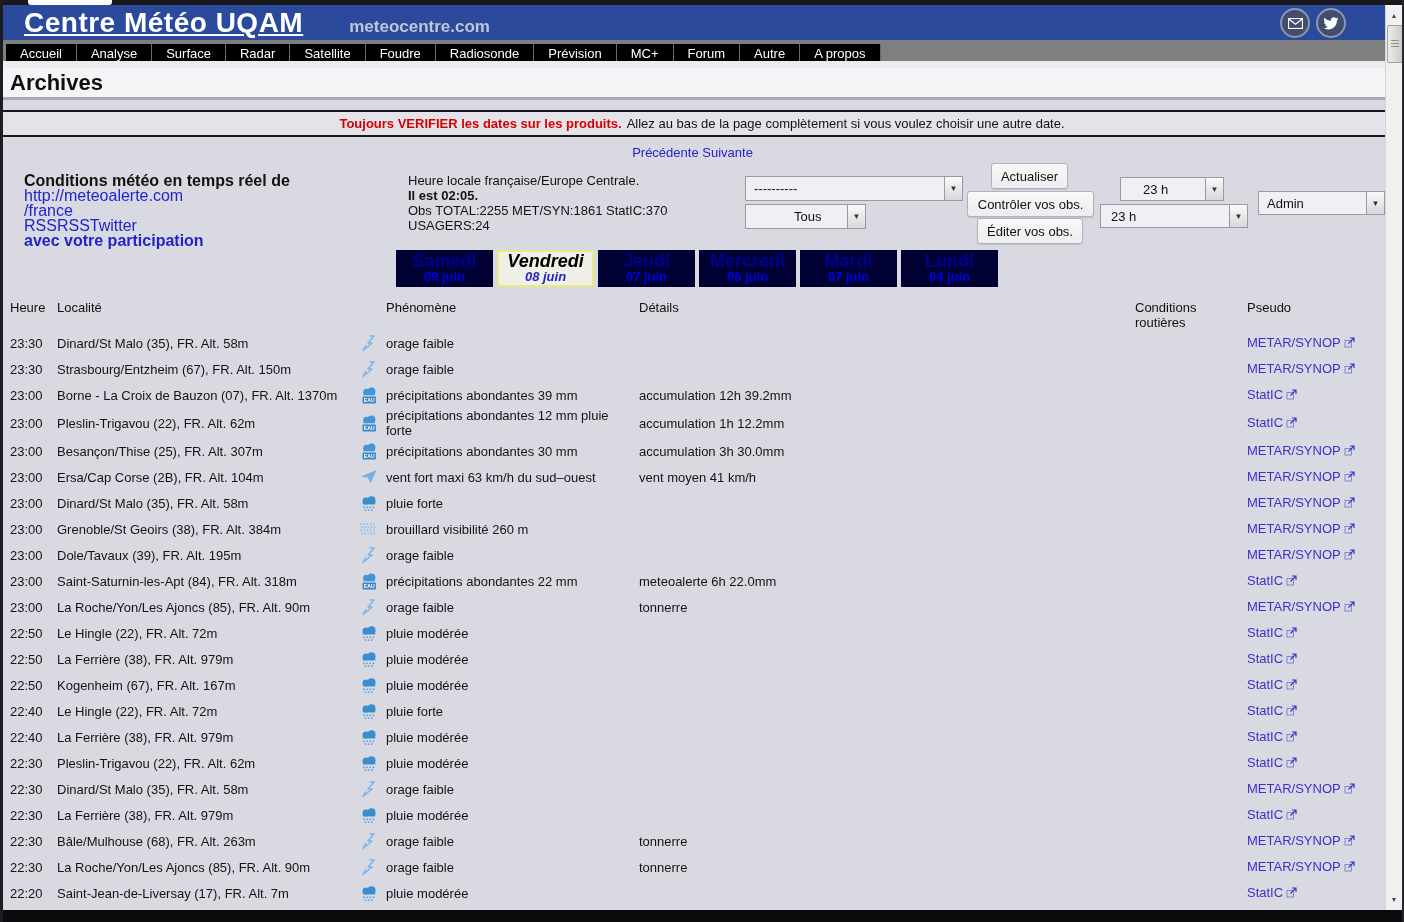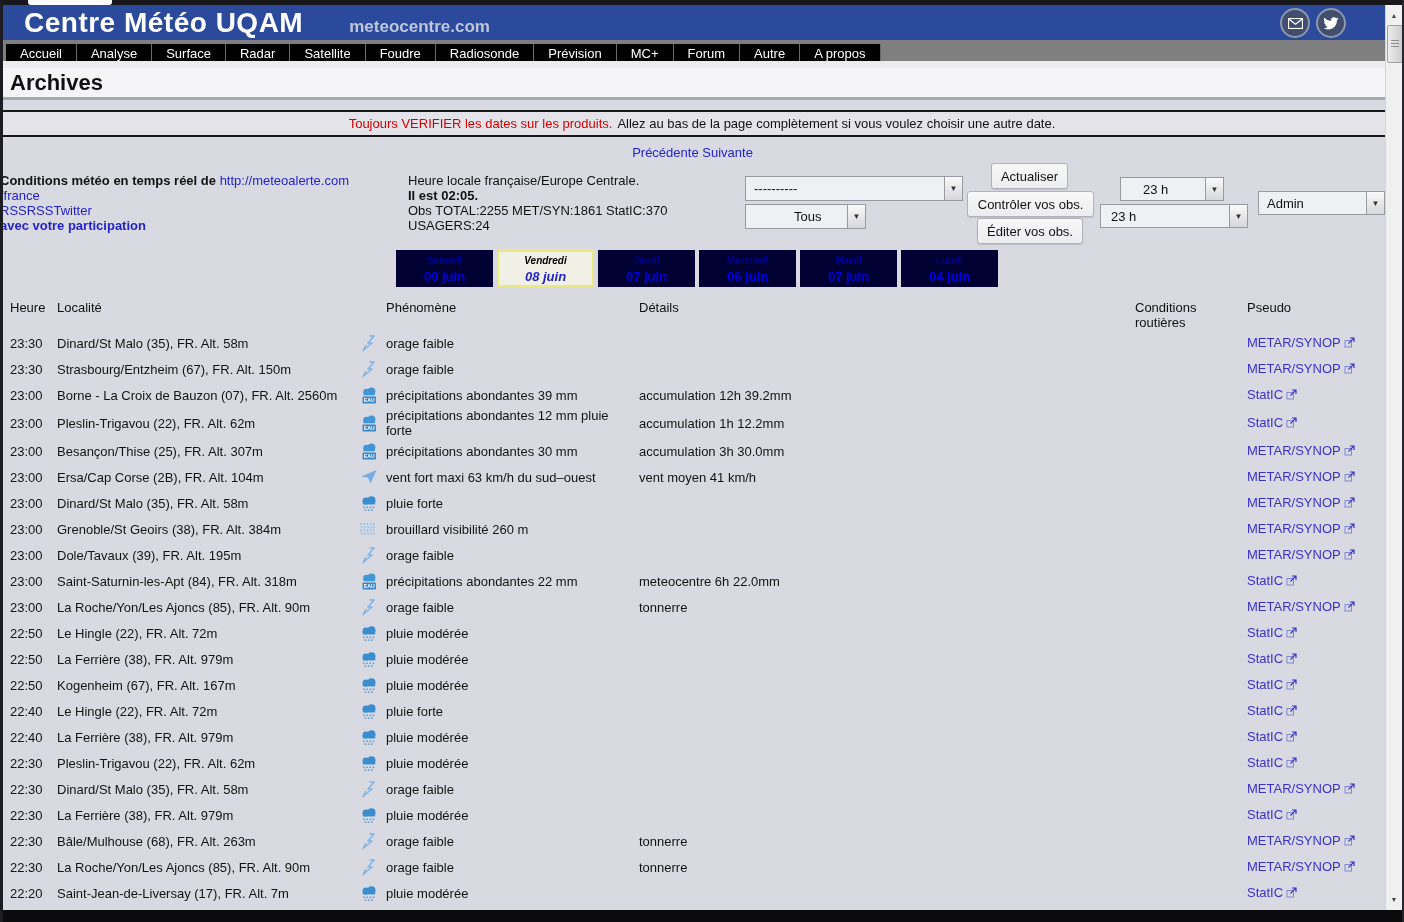--- a/index.html
+++ b/index.html
@@ -15,48 +15,48 @@
 
   
   #top-strip{left:0;top:0;width:100%;height:5px;background:#17171c;z-index:40;}
   #top-frag{left:28px;top:0;width:84px;height:5px;background:#fdfdfd;border-radius:0 0 3px 3px;z-index:41;}
   #left-border{left:0;top:0;width:3px;height:100%;background:#1c1c22;z-index:60;}
   #right-border{right:0;top:0;width:2px;height:100%;background:#26262c;z-index:60;}
   #bottom-strip{left:0;bottom:0;width:100%;height:12px;background:#0b0b0d;z-index:55;}
 
   
   #banner{left:0;top:5px;width:100%;height:35px;background:#2b4a9c;display:flex;align-items:center;}
-  #banner-title{margin-left:24px;color:#ffffff;font-size:28px;font-weight:bold;letter-spacing:.5px;line-height:1;}
+  #banner-title{margin-left:24px;color:#ffffff;font-size:28px;font-weight:bold;letter-spacing:.5px;line-height:1;text-decoration:underline;}
   #banner-domain{margin-left:46px;margin-top:8px;color:#bfc8da;font-size:17px;font-weight:bold;}
   #banner-icons{position:absolute;right:58px;top:3px;display:flex;gap:6px;}
   .circle-icon{width:26px;height:26px;border-radius:50%;background:#414e6e;border:2px solid #8d97ad;
     display:flex;align-items:center;justify-content:center;cursor:pointer;}
 
   
   #navbar{left:0;top:40px;width:100%;height:21px;background:#7f7f7f;display:flex;padding-left:6px;box-sizing:border-box;}
   .nav-tab{background:#000000;color:#ffffff;font-size:13px;padding:0 14px;height:18px;display:flex;align-items:center;
     border-right:1px solid #6a6a6a;cursor:pointer;}
 
   
   #gap1{left:0;top:61px;width:100%;height:7px;background:#ececf0;}
   #archives-band{left:0;top:68px;width:100%;height:32px;background:#f5f5f7;border-bottom:3px solid #a9a9b4;
     display:flex;align-items:center;box-sizing:border-box;}
   #archives-title{margin-left:10px;font-size:22px;font-weight:bold;color:#101010;}
 
   
   #warning-band{left:0;top:110px;width:100%;height:27px;background:#e3e3e9;border-top:2px solid #18181c;border-bottom:2px solid #18181c;
     display:flex;align-items:center;justify-content:center;font-size:13px;box-sizing:border-box;}
-  #warning-red{color:#d40000;font-weight:normal;text-align:center;}
+  #warning-red{color:#d40000;font-weight:bold;text-align:center;}
   #warning-rest{color:#121212;margin-left:5px;}
 
   
   #pager{left:0;top:145px;width:1385px;text-align:center;font-size:13px;}
 
   
-  #info-left{left:0;top:173px;width:392px;font-size:13px;line-height:15px;color:#121212;}
+  #info-left{left:24px;top:173px;width:392px;font-size:16px;line-height:15px;color:#121212;}
   #info-left b{color:#121212;}
   #participation{color:#2323cb;font-weight:bold;}
   #info-mid{left:408px;top:173px;width:335px;font-size:13px;line-height:15px;color:#121212;}
   #info-time{font-weight:bold;}
 
   
   .w-select{display:flex;background:#eef0f4;border:1px solid #9a9aa2;box-sizing:border-box;align-items:stretch;cursor:pointer;}
   .w-select .val{flex:1;font-size:13px;color:#111;display:flex;align-items:center;padding-left:8px;}
   .w-select .arrow-btn{width:17px;border-left:1px solid #9a9aa2;background:linear-gradient(#fafafa,#d7d7dc);
     display:flex;align-items:center;justify-content:center;font-size:8px;color:#333;}
@@ -71,21 +71,21 @@
   #select-hour1{left:1120px;top:177px;width:104px;height:24px;}
   #select-hour1 .val{padding-left:22px;}
   #select-hour2{left:1100px;top:204px;width:148px;height:24px;}
   #select-hour2 .val{padding-left:10px;}
   #select-admin{left:1258px;top:191px;width:127px;height:24px;}
 
   
   #date-tabs{left:396px;top:250px;display:flex;gap:4px;}
   .date-tab{width:97px;height:37px;background:#000033;display:flex;flex-direction:column;align-items:center;justify-content:center;
     cursor:pointer;box-sizing:border-box;}
-  .date-tab .day{color:#000090;font-weight:bold;font-size:10px;line-height:16px;}
+  .date-tab .day{color:#000090;font-weight:bold;font-size:18px;line-height:16px;}
   .date-tab .date{color:#0000e6;font-weight:bold;font-size:13px;line-height:16px;}
   .date-tab.selected{background:#f0f0e6;border:2px solid #eaea80;font-style:italic;}
   .date-tab.selected .day{color:#000000;}
   .date-tab.selected .date{color:#2222cc;}
 
   
   #obs-table{left:0;top:296px;width:1385px;}
   .thead,.trow{display:grid;grid-template-columns:47px 303px 26px 253px 496px 112px 138px;
     padding-left:10px;align-items:center;box-sizing:border-box;}
   .thead{min-height:32px;font-size:13px;color:#111;align-items:start;padding-top:4px;}
@@ -274,21 +274,21 @@
      <div class="c phen">orage faible</div>
      <div class="c det"></div>
      <div class="c cond"></div>
      <div class="c pseudo"><a class="plnk">METAR/SYNOP</a><span class="ext-icon"><svg width="11" height="11" viewBox="0 0 11 11">
               <rect x="1" y="3.5" width="6.5" height="6.5" fill="none" stroke="#7c89d8"></rect>
               <path d="M4.5 6.5 L9.8 1.2 M6 1 H10 V5" fill="none" stroke="#3b31c9" stroke-width="1.2"></path>
             </svg></span></div>
       </div>
       <div class="trow">
         <div class="c heure">23:00</div>
-     <div class="c loc">Borne - La Croix de Bauzon (07), FR. Alt. 2560m</div>
+     <div class="c loc">Borne - La Croix de Bauzon (07), FR. Alt. 1370m</div>
      <div class="c picon">
           <svg width="19" height="17" viewBox="0 0 19 17">
             <g fill="#4295d6">
               <circle cx="6.5" cy="5" r="3.2"></circle>
               <circle cx="11.5" cy="4.3" r="3.9"></circle>
               <rect x="3.4" y="4.8" width="11.6" height="3.4"></rect>
             </g>
             <rect x="2.5" y="9.5" width="13.5" height="7" rx="1" fill="#3a87c8"></rect>
             <text x="9.2" y="15" font-size="5.2" fill="#ffffff" text-anchor="middle" font-family="Liberation Sans, sans-serif" font-weight="bold">EAU</text>
           </svg>
@@ -435,21 +435,21 @@
             <g fill="#4295d6">
               <circle cx="6.5" cy="5" r="3.2"></circle>
               <circle cx="11.5" cy="4.3" r="3.9"></circle>
               <rect x="3.4" y="4.8" width="11.6" height="3.4"></rect>
             </g>
             <rect x="2.5" y="9.5" width="13.5" height="7" rx="1" fill="#3a87c8"></rect>
             <text x="9.2" y="15" font-size="5.2" fill="#ffffff" text-anchor="middle" font-family="Liberation Sans, sans-serif" font-weight="bold">EAU</text>
           </svg>
         </div>
      <div class="c phen">précipitations abondantes 22 mm</div>
-     <div class="c det">meteocentre 6h 22.0mm</div>
+     <div class="c det">meteoalerte 6h 22.0mm</div>
      <div class="c cond"></div>
      <div class="c pseudo"><a class="plnk">StatIC</a><span class="ext-icon"><svg width="11" height="11" viewBox="0 0 11 11">
               <rect x="1" y="3.5" width="6.5" height="6.5" fill="none" stroke="#7c89d8"></rect>
               <path d="M4.5 6.5 L9.8 1.2 M6 1 H10 V5" fill="none" stroke="#3b31c9" stroke-width="1.2"></path>
             </svg></span></div>
       </div>
       <div class="trow">
         <div class="c heure">23:00</div>
      <div class="c loc">La Roche/Yon/Les Ajoncs (85), FR. Alt. 90m</div>
      <div class="c picon">

